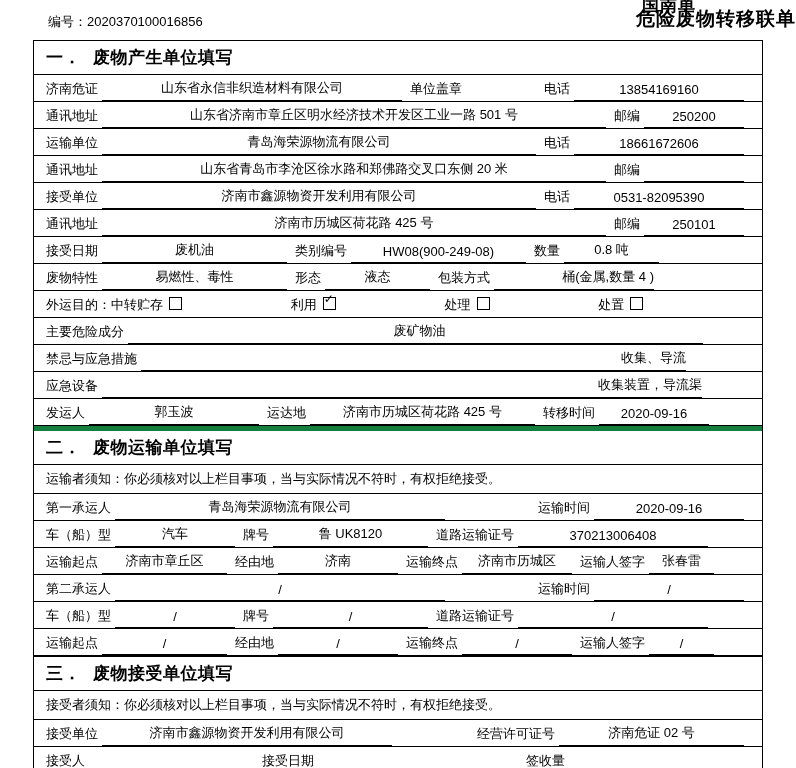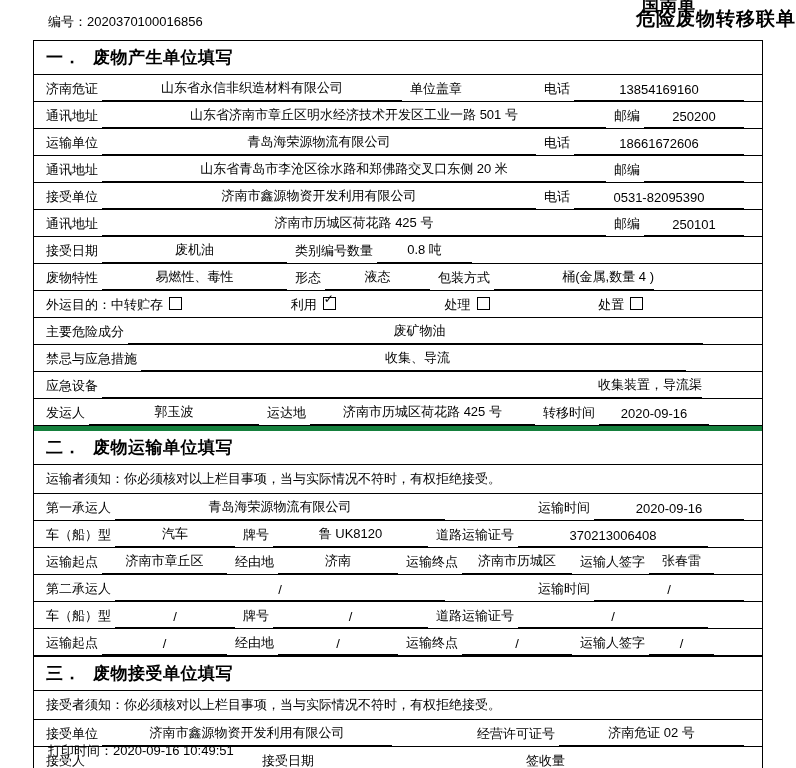--- a/index.html
+++ b/index.html
@@ -204,20 +204,21 @@
       <span class="lbl">通讯地址</span>
       <span class="val grow">济南市历城区荷花路 425 号</span>
       <span class="lbl">邮编</span>
       <span class="val" style="width:100px">250101</span>
     </div>
 
     <div class="row">
       <span class="lbl">接受日期</span>
       <span class="val" style="width:185px">废机油</span>
       <span class="lbl">类别编号</span>
+      <span class="val" style="width:175px">HW08(900-249-08)</span>
       <span class="lbl">数量</span>
       <span class="val" style="width:95px">0.8 吨</span>
     </div>
 
     <div class="row">
       <span class="lbl">废物特性</span>
       <span class="val" style="width:185px">易燃性、毒性</span>
       <span class="lbl">形态</span>
       <span class="val" style="width:105px">液态</span>
       <span class="lbl">包装方式</span>
@@ -244,21 +245,21 @@
       <span class="sp"></span>
     </div>
 
     <div class="row">
       <span class="lbl">主要危险成分</span>
       <span class="val" style="width:575px;text-align:center;padding-left:8px">废矿物油</span>
     </div>
 
     <div class="row">
       <span class="lbl">禁忌与应急措施</span>
-      <span class="val" style="width:545px;text-align:center;padding-left:8px">收集、导流</span>
+      <span class="val" style="width:545px;text-align:right;padding-left:8px">收集、导流</span>
     </div>
 
     <div class="row">
       <span class="lbl">应急设备</span>
       <span class="val" style="width:600px;text-align:right;padding-left:8px">收集装置，导流渠</span>
     </div>
 
     <div class="row">
       <span class="lbl">发运人</span>
       <span class="val" style="width:170px">郭玉波</span>
@@ -377,17 +378,14 @@
       </span>
       <span class="sp"></span>
       <span class="opt">
         <span>其他</span><span class="cb"></span>
       </span>
       <span class="sp"></span>
     </div>
 
   </div>
 
-  <div class="footer">
-    <span>打印时间：</span><span>2020-09-16 10:49:51</span>
-  </div>
 
 </div>
 
 </body></html>

